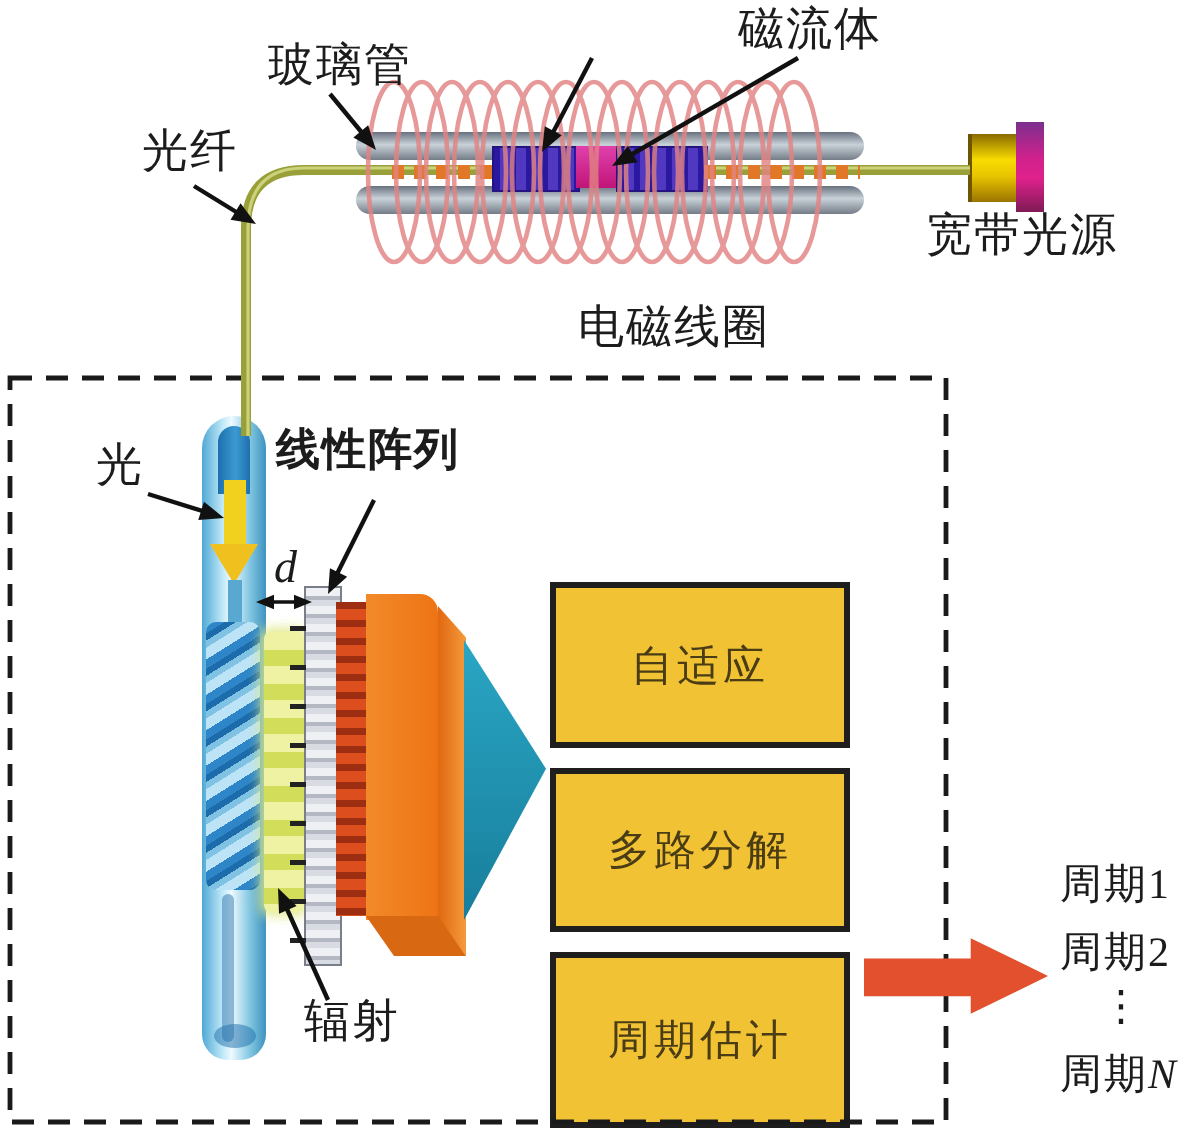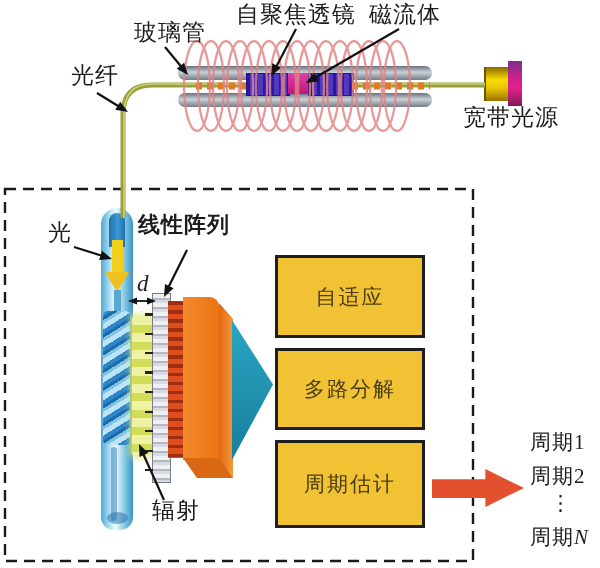--- a/index.html
+++ b/index.html
@@ -58,21 +58,21 @@
               background:linear-gradient(90deg,#e06810,#f59a3c);}
   #orange-bottom{left:183px;top:458px;width:50px;height:20px;background:#d96812;
               clip-path:polygon(0 0,72% 0,100% 100%,28% 100%);}
   #prism-triangle{left:232px;top:320px;width:41px;height:140px;
               clip-path:polygon(0 0,100% 46%,0 100%);
               background:linear-gradient(180deg,#2aa6c4,#177e9c);}
 
   
   .pbox{position:absolute;z-index:2;background:#f1c233;border:3px solid #1e1e1e;
         display:flex;flex-direction:column;align-items:center;justify-content:center;
-        font-size:21px;color:#4a3c14;letter-spacing:2px;line-height:30px;}
+        font-size:21px;color:#4a3c14;letter-spacing:2px;line-height:30px;margin-top:36px;}
   .pbox span{display:block;}
   #box-adaptive-filter{left:275px;top:255px;width:144px;height:77px;}
   #box-demux{left:275px;top:348px;width:144px;height:76px;}
   #box-period-est{left:275px;top:440px;width:144px;height:82px;}
 
   
   #output-arrow{left:432px;top:466px;width:92px;height:44px;z-index:4;background:#e2502e;
               clip-path:polygon(0 30%,58% 30%,58% 7%,100% 50%,58% 93%,58% 73%,0 73%);
               filter:drop-shadow(0 0 1px #952d12);}
   .period{font-size:21px;}
@@ -201,25 +201,25 @@
       <line x1="131" y1="301" x2="153" y2="301"></line>
       <g transform="translate(128,301)">
           <polygon points="0,0 9,-3.6 9,3.6" stroke="none"></polygon>
         </g>
       <g transform="translate(156,301) rotate(180)">
           <polygon points="0,0 9,-3.6 9,3.6" stroke="none"></polygon>
         </g>
     </g>
   </svg>
 
-  <div class="label" style="left:236px;top:2px;font-size:23px;">自聚焦透镜</div>
   <div class="label" style="left:134px;top:20px;font-size:23px;">玻璃管</div>
   <div class="label" style="left:369px;top:2px;font-size:23px;">磁流体</div>
   <div class="label" style="left:71px;top:63px;font-size:23px;">光纤</div>
   <div class="label" style="left:463px;top:105px;font-size:23px;">宽带光源</div>
+  <div class="label" style="left:289px;top:151px;font-size:23px;">电磁线圈</div>
   <div class="label" style="left:48px;top:220px;font-size:23px;">光</div>
   <div class="label" style="left:138px;top:213px;font-size:22px;font-weight:bold;">线性阵列</div>
   <div class="label" style="left:137px;top:271px;font-size:23px;font-style:italic;">d</div>
   <div class="label" style="left:152px;top:498px;font-size:23px;">辐射</div>
 
   <div class="label period" style="left:530px;top:431px;">周期1</div>
   <div class="label period" style="left:530px;top:465px;">周期2</div>
   <div class="label period" style="left:550px;top:492px;">⋮</div>
   <div class="label period" style="left:530px;top:526px;"><span>周期</span><span style="font-style:italic;">N</span></div>
 

